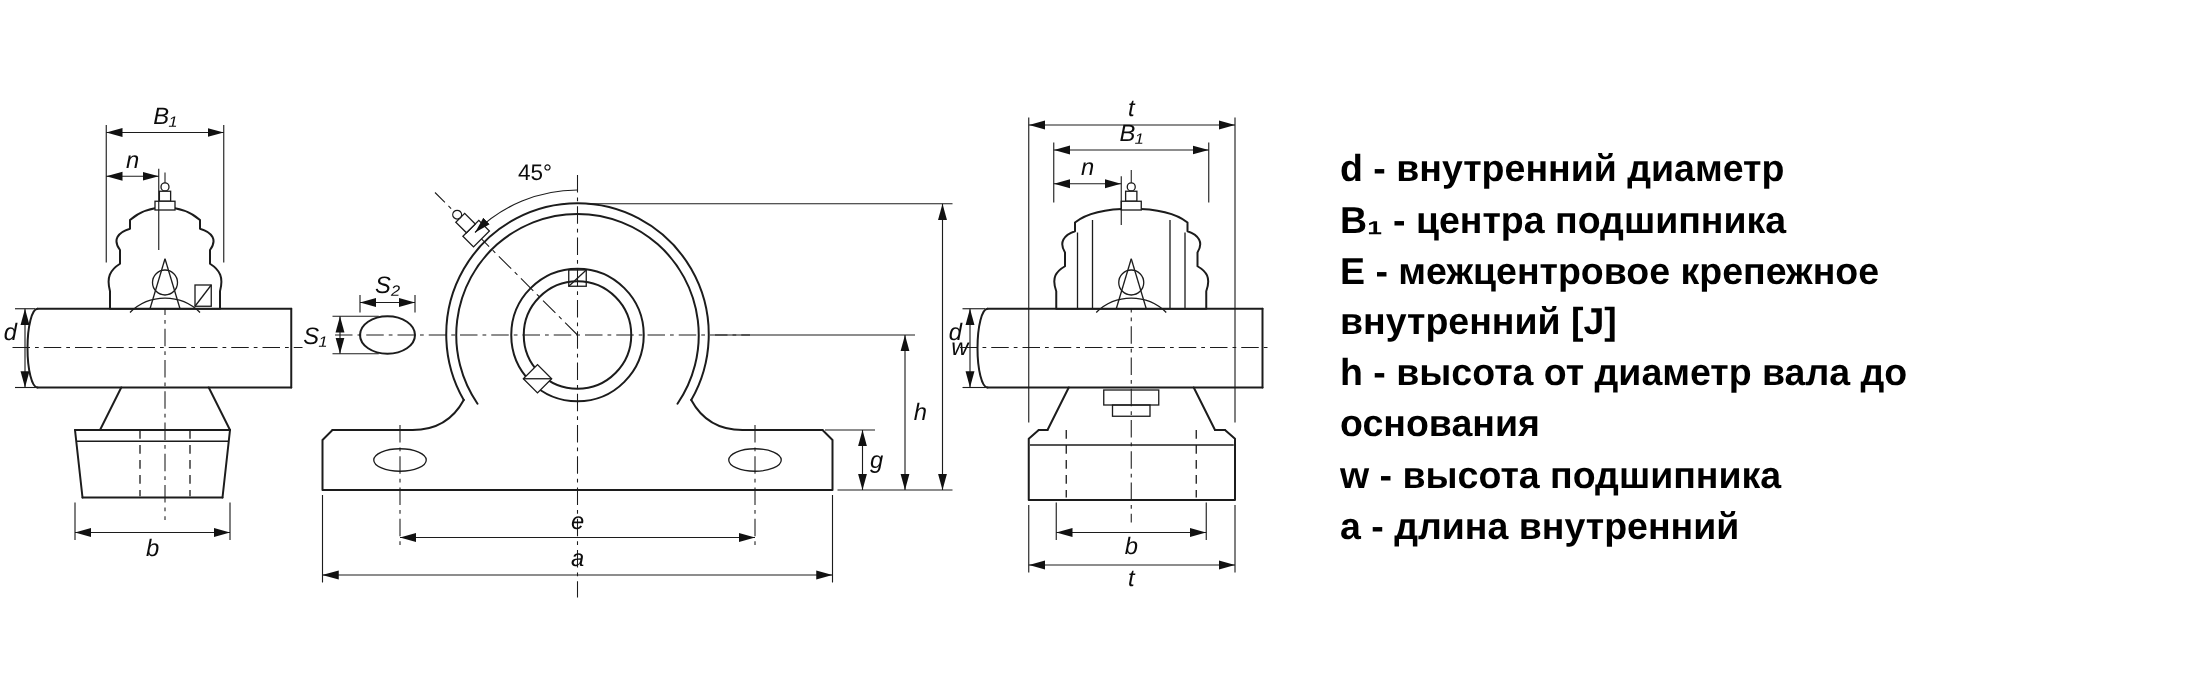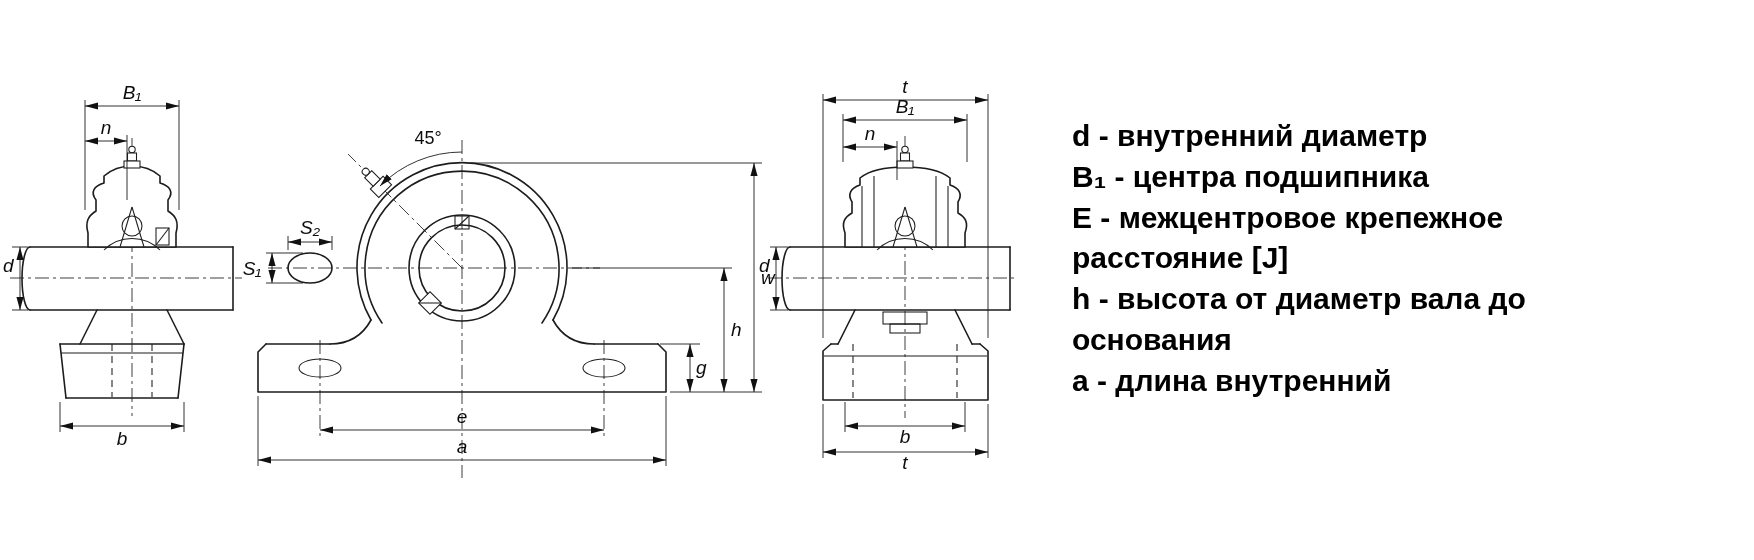--- a/index.html
+++ b/index.html
@@ -269,16 +269,17 @@
       <line class="dim" x1="988" y1="404" x2="988" y2="458"></line>
       <line class="dimline" x1="823" y1="452" x2="988" y2="452"></line>
       <text class="dlabel mid" x="905" y="469">t</text>
     </g>
   </g>
 </svg>
 
 <div class="legend">
   <div class="legend-item">d - внутренний диаметр</div>
   <div class="legend-item">B₁ - центра подшипника</div>
-  <div class="legend-item">E - межцентровое крепежное расстояние [J]</div>
+  <div class="legend-item">E - межцентровое крепежное внутренний [J]</div>
   <div class="legend-item">h - высота от диаметр вала до основания</div>
+  <div class="legend-item">w - высота подшипника</div>
   <div class="legend-item">a - длина внутренний</div>
 </div>
 
 </body></html>

